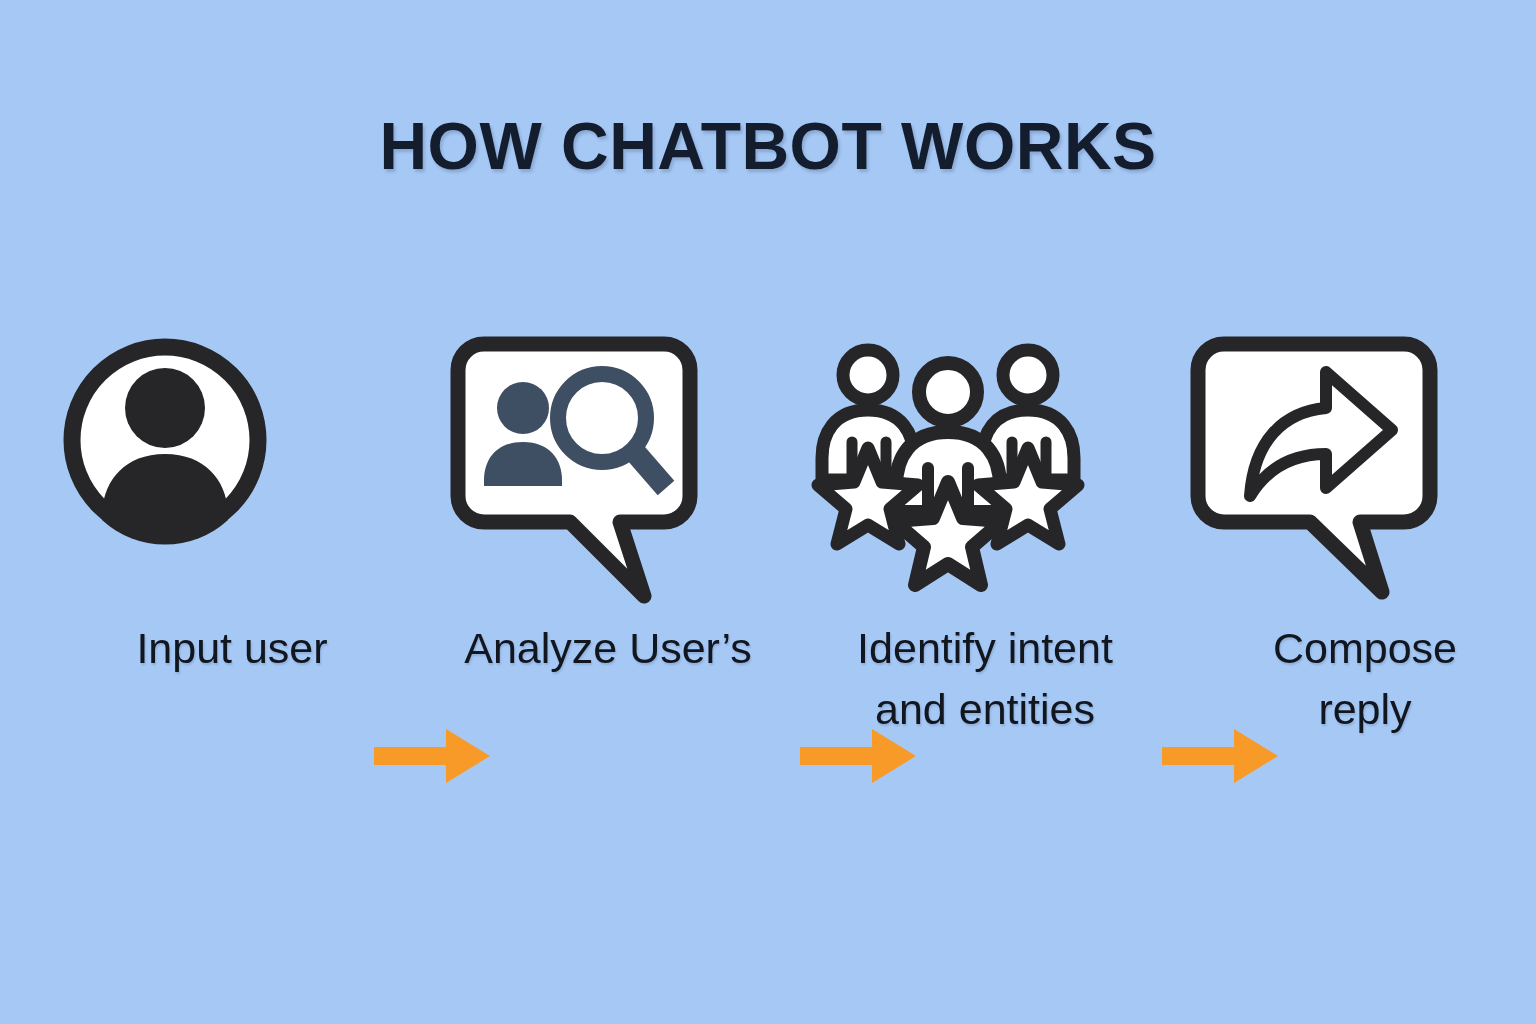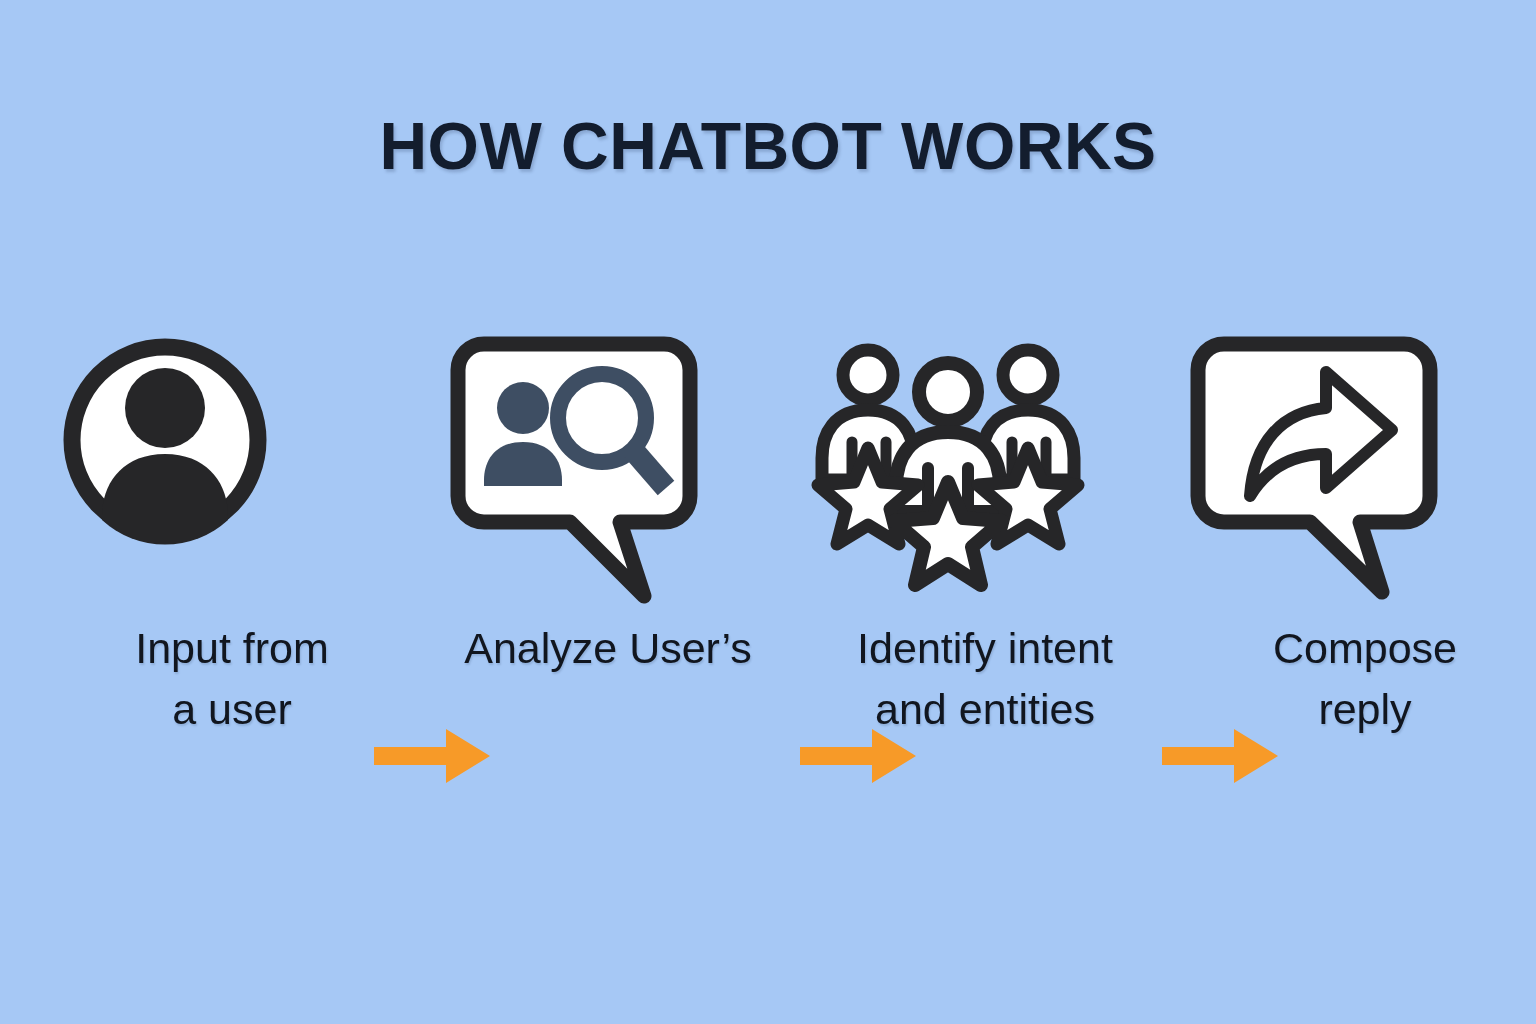--- a/index.html
+++ b/index.html
@@ -193,22 +193,21 @@
     </svg>
     <svg class="arrow arrow-3" viewBox="0 0 120 62">
       <path d="M2 22 L 74 22 L 74 4 L 118 31 L 74 58 L 74 40 L 2 40 Z" fill="#f79a28"></path>
     </svg>
 
   </div>
 
   <div class="labels">
 
     <div class="label label-1">
-      <span>Input from</span>
-      <span class="l2">a user</span>
+      <span>Input user</span>
     </div>
 
     <div class="label label-2">
       <span>Analyze User’s</span>
     </div>
 
     <div class="label label-4">
       <span>Compose</span>
       <span class="l2">reply</span>
     </div>

